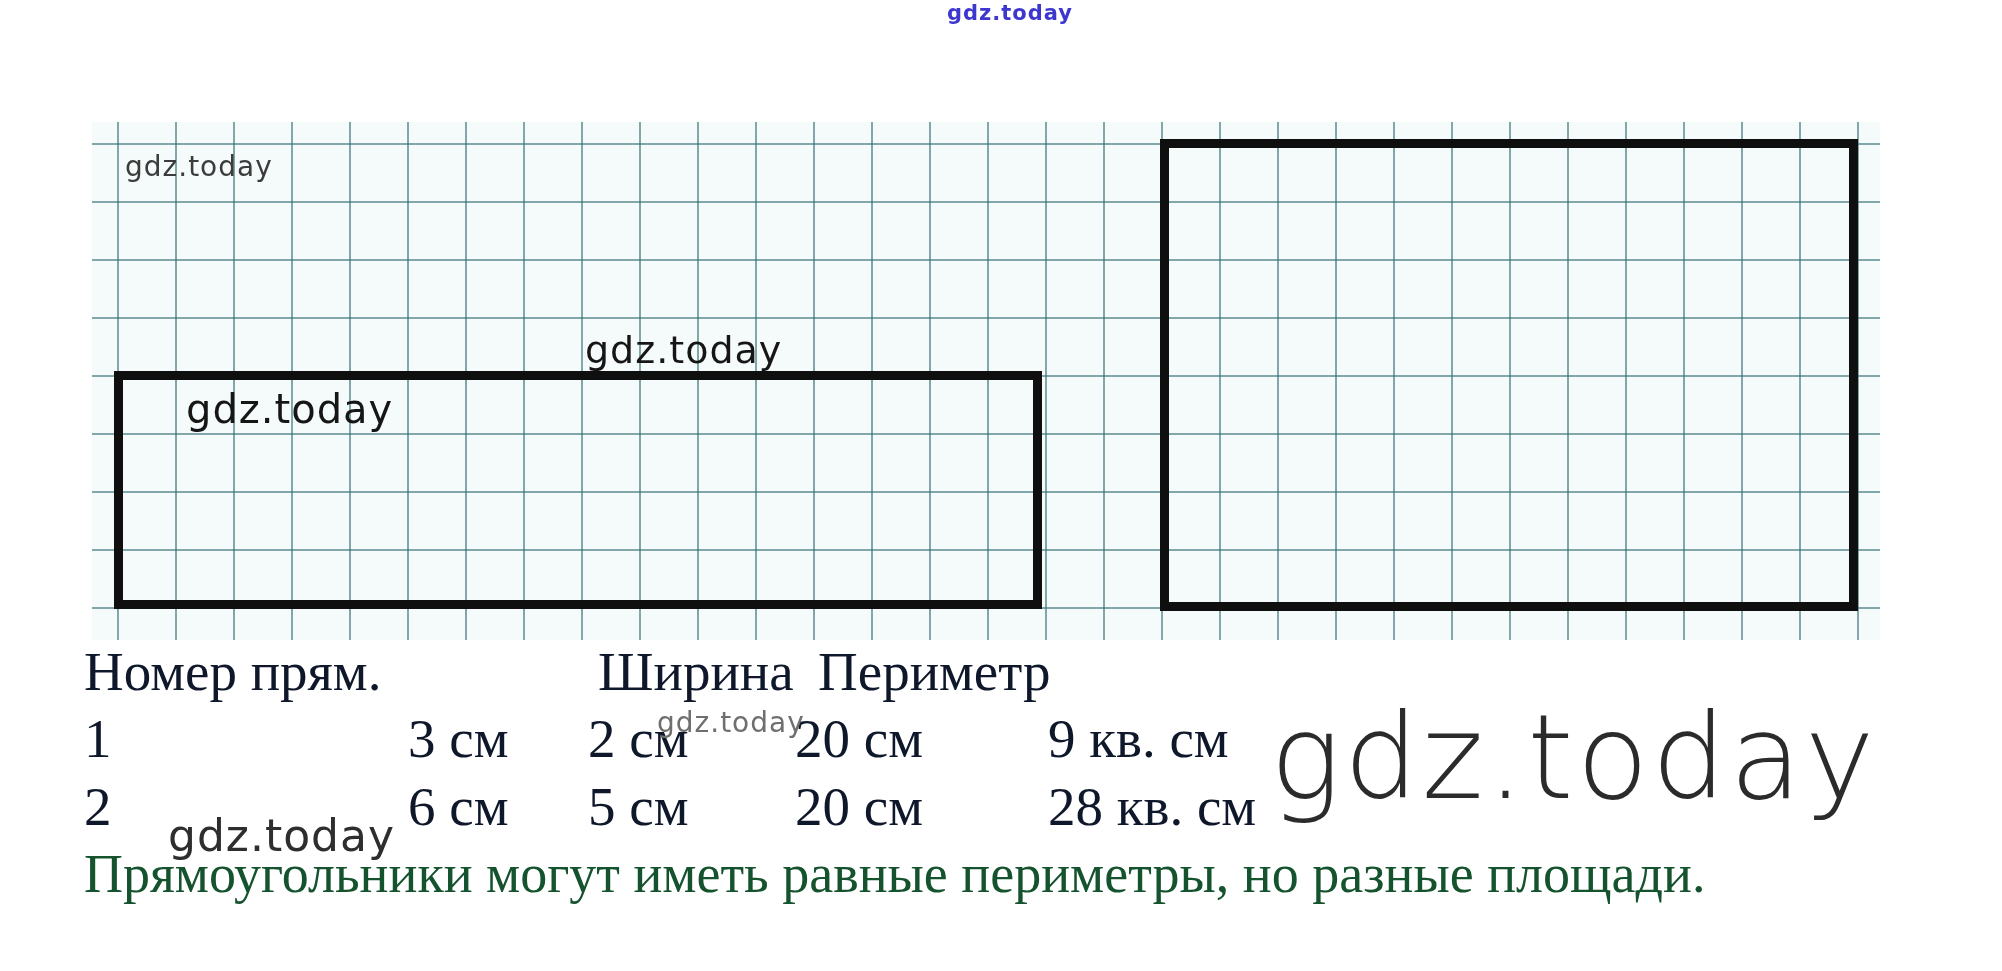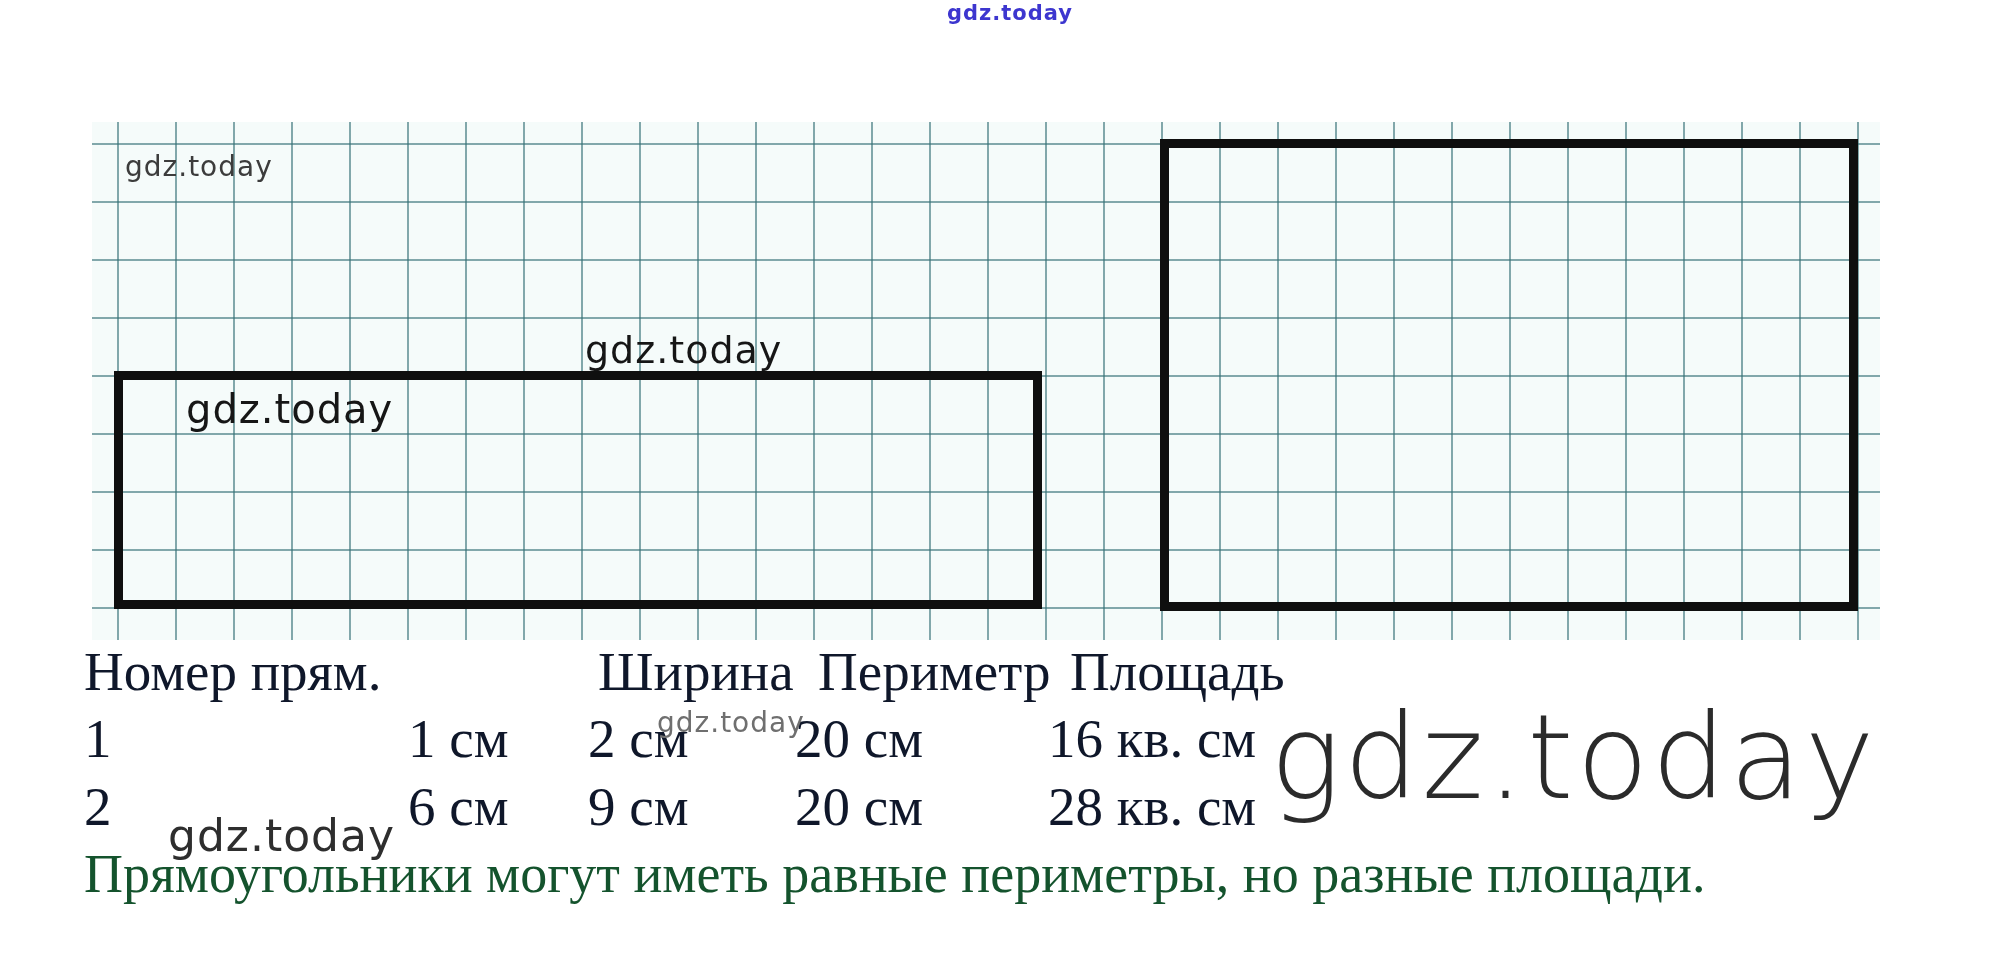--- a/index.html
+++ b/index.html
@@ -85,33 +85,32 @@
   <div class="rect rect-1"></div>
   <div class="rect rect-2"></div>
 
   <span class="wm wm-grid-tl">gdz.today</span>
   <span class="wm wm-above-r1">gdz.today</span>
   <span class="wm wm-inside-r1">gdz.today</span>
 
   <span class="tcell trow-h h0">Номер прям.</span>
   <span class="tcell trow-h h2">Ширина</span>
   <span class="tcell trow-h h3">Периметр</span>
-  <span class="tcell trow-h h4">Площадь</span>
 
   <span class="tcell trow-1 c0">1</span>
-  <span class="tcell trow-1 c1">1 см</span>
+  <span class="tcell trow-1 c1">3 см</span>
   <span class="tcell trow-1 c2">2 см</span>
   <span class="tcell trow-1 c3">20 см</span>
-  <span class="tcell trow-1 c4">16 кв. см</span>
+  <span class="tcell trow-1 c4">9 кв. см</span>
 
   <span class="wm wm-row1">gdz.today</span>
 
   <span class="tcell trow-2 c0">2</span>
   <span class="tcell trow-2 c1">6 см</span>
-  <span class="tcell trow-2 c2">9 см</span>
+  <span class="tcell trow-2 c2">5 см</span>
   <span class="tcell trow-2 c3">20 см</span>
   <span class="tcell trow-2 c4">28 кв. см</span>
 
   <span class="wm wm-big">gdz.today</span>
 
   <span class="wm wm-bottom-l">gdz.today</span>
 
   <div class="conclusion">Прямоугольники могут иметь равные периметры, но разные площади.</div>
 
 </div>

